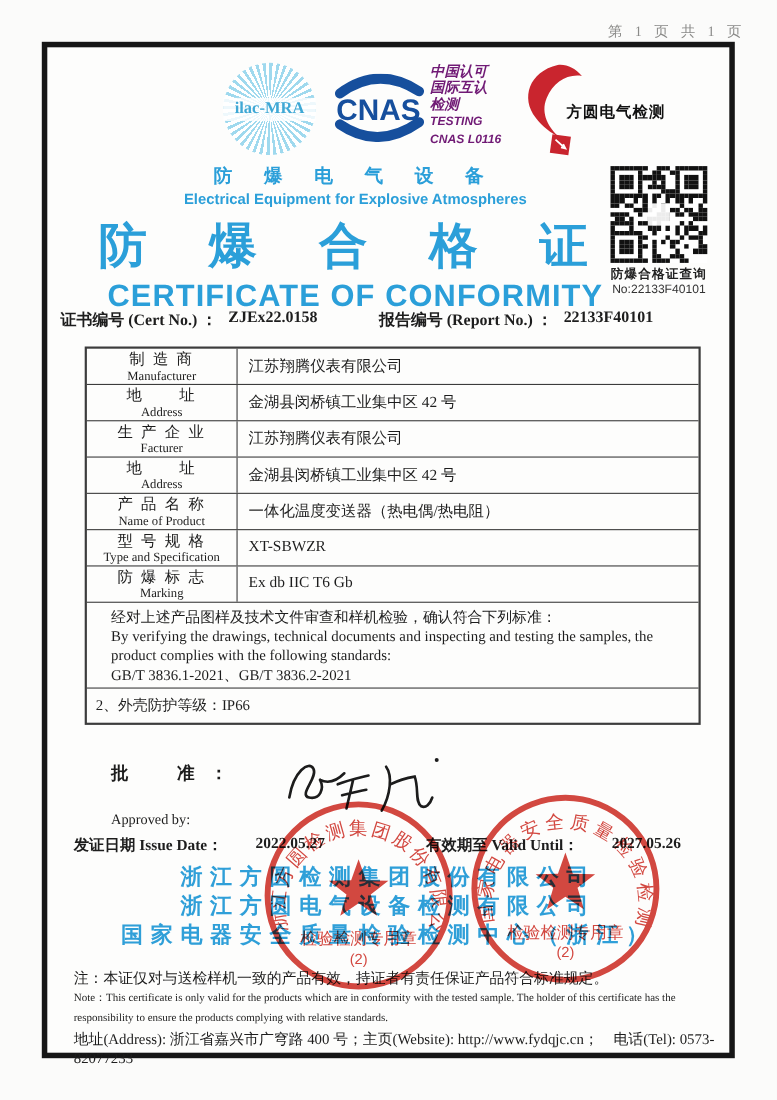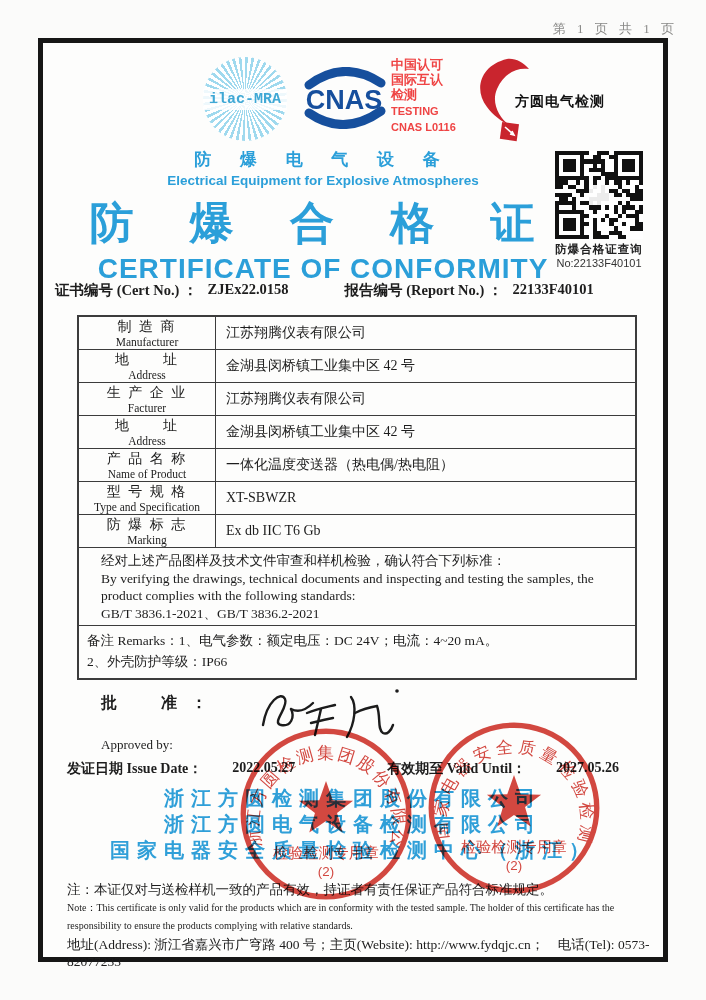--- a/index.html
+++ b/index.html
@@ -20,23 +20,23 @@
   }
 
   
   .logos { position:absolute; left:20px; top:12px; width:580px; height:95px; }
   .cma { position:absolute; left:15px; top:5px; width:110px; text-align:center; }
   .cma-number { color:#c8202f; font-weight:bold; font-size:14.5px; font-family:"Liberation Sans",sans-serif; margin-top:2px; letter-spacing:.5px; }
   .ilac { position:absolute; left:140px; top:2px; width:84px; height:84px; border-radius:50%;
     background:repeating-conic-gradient(#9fd9ee 0deg 4deg, #ffffff 4deg 9deg);
     display:flex; align-items:center; justify-content:center; }
   .ilac-band { background:rgba(255,255,255,.82); width:100%; text-align:center; padding:2px 0;
-    color:#3fa8d5; font-family:Liberation Mono, monospace; font-weight:bold; font-size:15px; }
+    color:#3fa8d5; font-family:Liberation Serif, serif; font-weight:bold; font-size:15px; }
   .cnas { position:absolute; left:238px; top:12px; }
-  .cnas-text { position:absolute; left:328px; top:2px; font-family:"Liberation Sans",sans-serif; color:#ef4444; }
+  .cnas-text { position:absolute; left:328px; top:2px; font-family:"Liberation Sans",sans-serif; color:#701a75;font-style:italic; }
   .cnas-text .zh { font-size:13px; font-weight:bold; line-height:15px; }
   .cnas-text .en { font-size:11px; font-weight:bold; line-height:13px; margin-top:3px; }
   .fy-logo { position:absolute; left:400px; top:0; width:170px; height:95px; }
   .fy-label { position:absolute; left:52px; top:38px; font-size:14px; font-weight:bold; color:#111;
     font-family:"Liberation Sans",sans-serif; letter-spacing:1px; }
 
   
   .title-block { position:absolute; left:0; top:105px; width:560px; text-align:center;
     font-family:"Liberation Sans",sans-serif; color:#2b9fd9; }
   .t-zh-small { font-size:17px; font-weight:bold; letter-spacing:12px; }
@@ -660,21 +660,20 @@
         </div>
       <div class="irow">
         <div class="std-cell">
           <div>经对上述产品图样及技术文件审查和样机检验，确认符合下列标准：</div>
           <div>By verifying the drawings, technical documents and inspecting and testing the samples, the product complies with the following standards:</div>
           <div>GB/T 3836.1-2021、GB/T 3836.2-2021</div>
         </div>
       </div>
       <div class="irow">
         <div class="rem-cell">
-          <div>备注 Remarks：1、电气参数：额定电压：DC 24V；电流：4~20 mA。</div>
           <div>2、外壳防护等级：IP66</div>
         </div>
       </div>
     </div>
 
     <div class="approve">
       <div class="lbl">
         <div class="zh">批　准：</div>
         <div class="en">Approved by:</div>
       </div>

